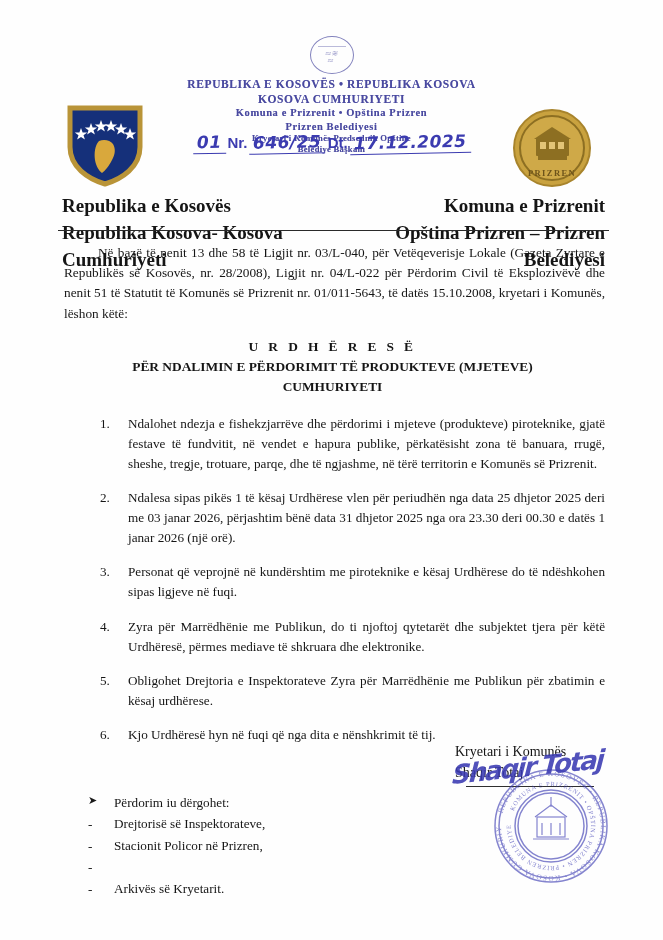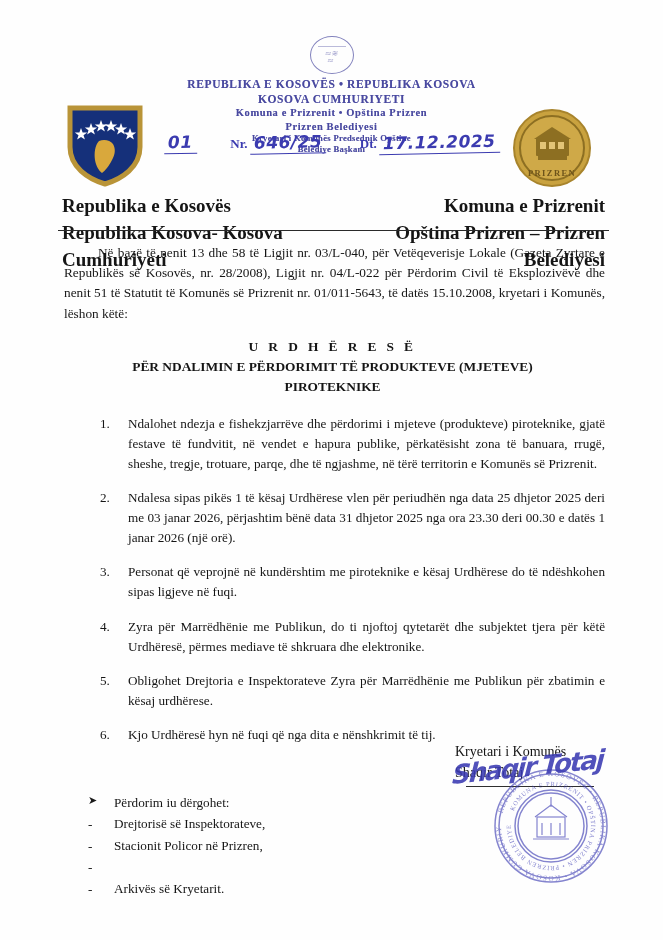--- a/index.html
+++ b/index.html
@@ -82,27 +82,26 @@
     font-family: "DejaVu Sans", sans-serif;
     font-style: italic;
     font-weight: bold;
     font-size: 17px;
     letter-spacing: .5px;
     transform: rotate(-1.2deg);
     display: inline-block;
   }
   .hand.u { border-bottom: 1.4px solid #3b3bb0; padding: 0 4px 1px 4px; }
   .reg-label {
-    font-family: Liberation Serif, serif;
-    font-size: 13px;
+    font-family: Liberation Sans, sans-serif;
+    font-size: 15px;
     font-weight: bold;
     color: #3b3bb0;
     display: inline-block;
     padding: 0 2px;
-    margin-left: 32px;
   }
 
   
   .emblem-left {
     position: absolute;
     left: 66px; top: 103px;
     width: 78px; height: 84px;
   }
   .emblem-right {
     position: absolute;
@@ -292,21 +291,21 @@
       <div>Opština Prizren – Prizren Belediyesi</div>
     </div>
   </div>
   <div class="head-rule"></div>
 
   <div class="intro">Në bazë të nenit 13 dhe 58 të Ligjit nr. 03/L-040, për Vetëqeverisje Lokale (Gazeta Zyrtare e Republikës së Kosovës, nr. 28/2008), Ligjit nr. 04/L-022 për Përdorim Civil të Eksplozivëve dhe nenit 51 të Statutit të Komunës së Prizrenit nr. 01/011-5643, të datës 15.10.2008, kryetari i Komunës, lëshon këtë:</div>
 
   <div class="title-block">
     <div class="title-main">U R D H Ë R E S Ë</div>
     <div>PËR NDALIMIN E PËRDORIMIT TË PRODUKTEVE (MJETEVE)</div>
-    <div>PIROTEKNIKE</div>
+    <div>CUMHURIYETI</div>
   </div>
 
   <div class="items">
     <div class="item">
       <div class="item-num">1.</div>
       <div class="item-text">Ndalohet ndezja e fishekzjarrëve dhe përdorimi i mjeteve (produkteve) piroteknike, gjatë festave të fundvitit, në vendet e hapura publike, përkatësisht zona të banuara, rrugë, sheshe, tregje, trotuare, parqe, dhe të ngjashme, në tërë territorin e Komunës së Prizrenit.</div>
     </div>
     <div class="item">
       <div class="item-num">2.</div>
       <div class="item-text">Ndalesa sipas pikës 1 të kësaj Urdhërese vlen për periudhën nga data 25 dhjetor 2025 deri me 03 janar 2026, përjashtim bënë data 31 dhjetor 2025 nga ora 23.30 deri 00.30 e datës 1 janar 2026 (një orë).</div>

